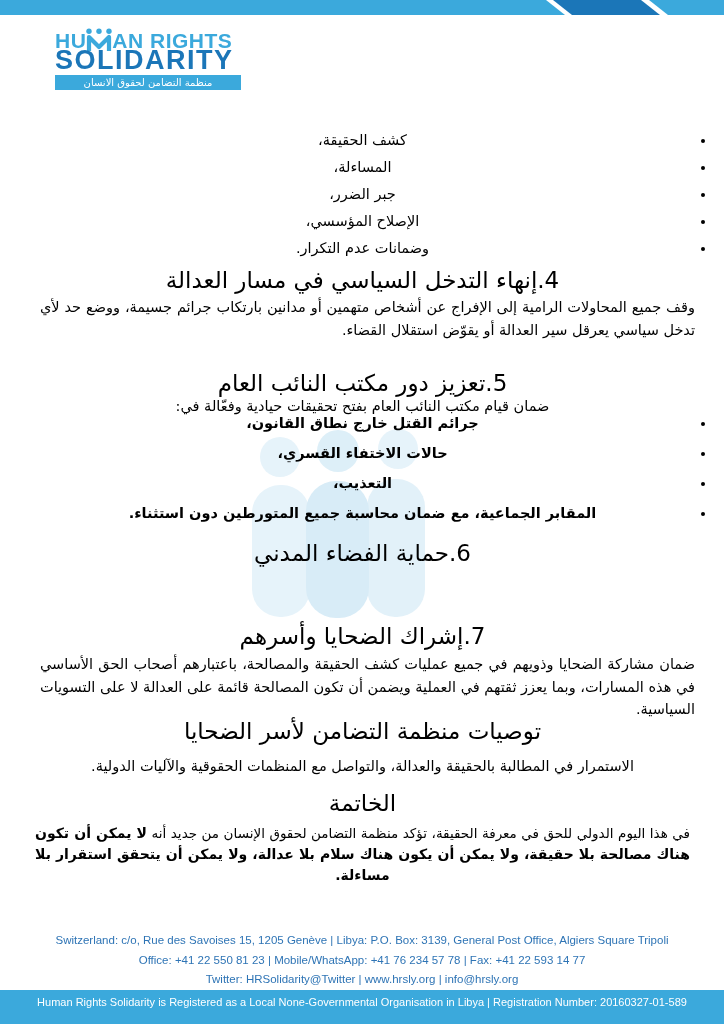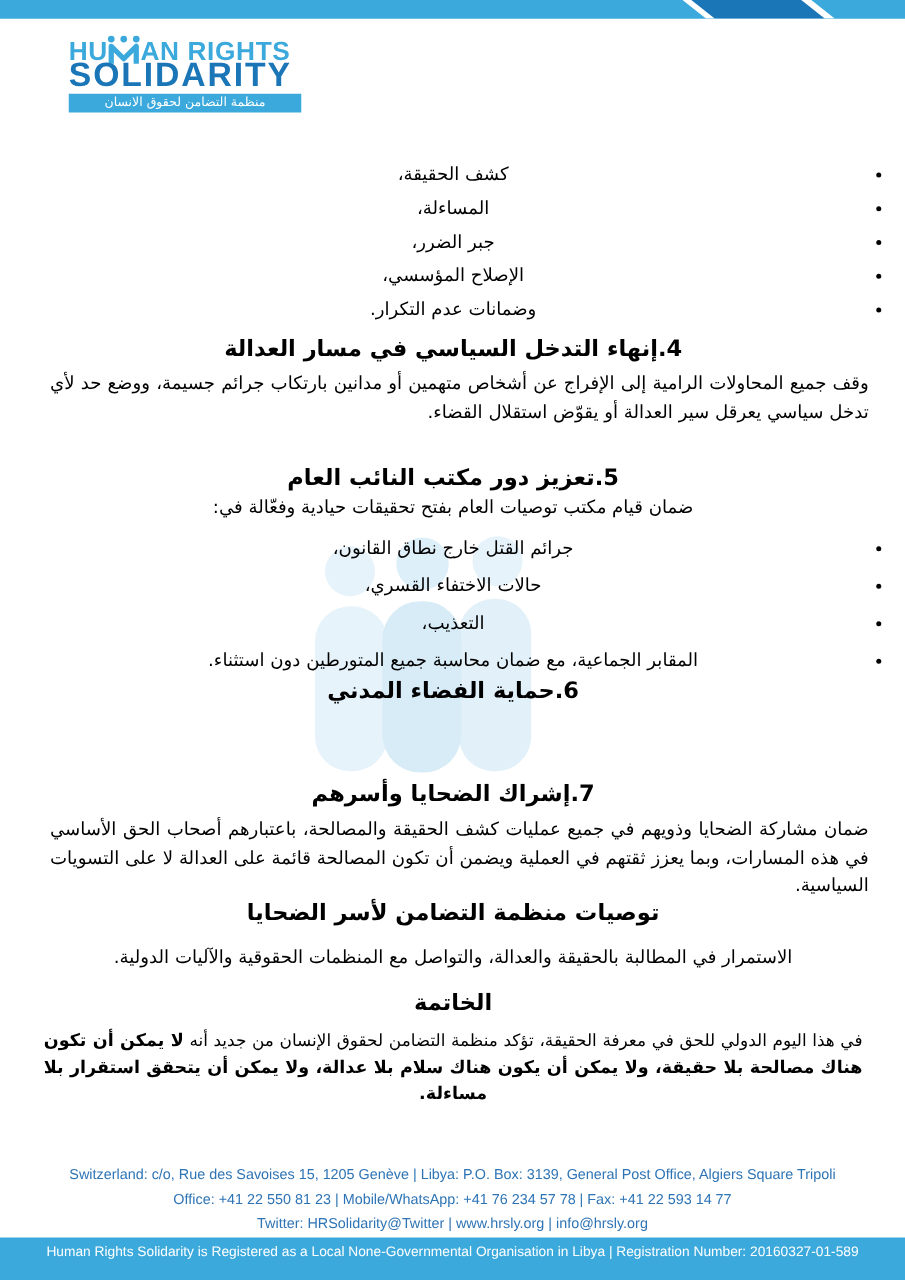--- a/index.html
+++ b/index.html
@@ -22,21 +22,21 @@
     font-weight:bold;font-size:21px;line-height:20px;color:#3BA9DC;letter-spacing:0.5px;white-space:nowrap;}
   .logo-l1 svg{vertical-align:-3px;}
   .logo-l2{position:absolute;top:19px;left:0;font-family:"Liberation Sans",sans-serif;
     font-weight:bold;font-size:27px;line-height:27px;color:#1B76B8;letter-spacing:1.5px;white-space:nowrap;}
   .logo-band{position:absolute;top:47px;left:0;width:186px;height:15px;background:#3BA9DC;
     color:#fff;font-size:10px;line-height:15px;text-align:center;direction:rtl;white-space:nowrap;}
   
   .watermark{position:absolute;left:245px;top:428px;z-index:0;}
   
   .abs{position:absolute;left:35px;width:655px;direction:rtl;text-align:center;z-index:1;}
-  .h-sec{font-weight:bold;font-size:18px;line-height:20px;}
+  .h-sec{font-weight:normal;font-size:23px;line-height:20px;}
   .p-body{font-size:14.5px;line-height:22.5px;text-align:justify;margin:5px;}
   .p-line{font-size:14.5px;line-height:21px;margin:0;}
   ul.dots{list-style:disc;margin:0;padding:0;}
   ul.dots li{font-size:14.5px;}
   .ul1{padding-right:90px;}
   .ul1 li{line-height:27px;}
   .ul2{padding-right:108px;}
   .ul2 li{line-height:30px;}
   .p-conc{font-size:13.5px;line-height:21px;text-align:justify;text-align-last:center;margin:0;}
   .p-conc b{font-size:14px;}
@@ -82,22 +82,22 @@
     <li>المساءلة،</li>
     <li>جبر الضرر،</li>
     <li>الإصلاح المؤسسي،</li>
     <li>وضمانات عدم التكرار.</li>
   </ul>
 
   <div class="abs h-sec" style="top:270px;">4.إنهاء التدخل السياسي في مسار العدالة</div>
   <p class="abs p-body" style="top:291px;">وقف جميع المحاولات الرامية إلى الإفراج عن أشخاص متهمين أو مدانين بارتكاب جرائم جسيمة، ووضع حد لأي تدخل سياسي يعرقل سير العدالة أو يقوّض استقلال القضاء.</p>
 
   <div class="abs h-sec" style="top:373px;">5.تعزيز دور مكتب النائب العام</div>
-  <p class="abs p-line" style="top:396px;">ضمان قيام مكتب توصيات العام بفتح تحقيقات حيادية وفعّالة في:</p>
-  <ul class="dots ul2 abs" style="top:424px;">
+  <p class="abs p-line" style="top:396px;">ضمان قيام مكتب النائب العام بفتح تحقيقات حيادية وفعّالة في:</p>
+  <ul class="dots ul2 abs" style="top:408px;font-weight:bold;">
     <li>جرائم القتل خارج نطاق القانون،</li>
     <li>حالات الاختفاء القسري،</li>
     <li>التعذيب،</li>
     <li>المقابر الجماعية، مع ضمان محاسبة جميع المتورطين دون استثناء.</li>
   </ul>
 
   <div class="abs h-sec" style="top:543px;">6.حماية الفضاء المدني</div>
 
   <div class="abs h-sec" style="top:626px;">7.إشراك الضحايا وأسرهم</div>
   <p class="abs p-body" style="top:648px;">ضمان مشاركة الضحايا وذويهم في جميع عمليات كشف الحقيقة والمصالحة، باعتبارهم أصحاب الحق الأساسي في هذه المسارات، وبما يعزز ثقتهم في العملية ويضمن أن تكون المصالحة قائمة على العدالة لا على التسويات السياسية.</p>

